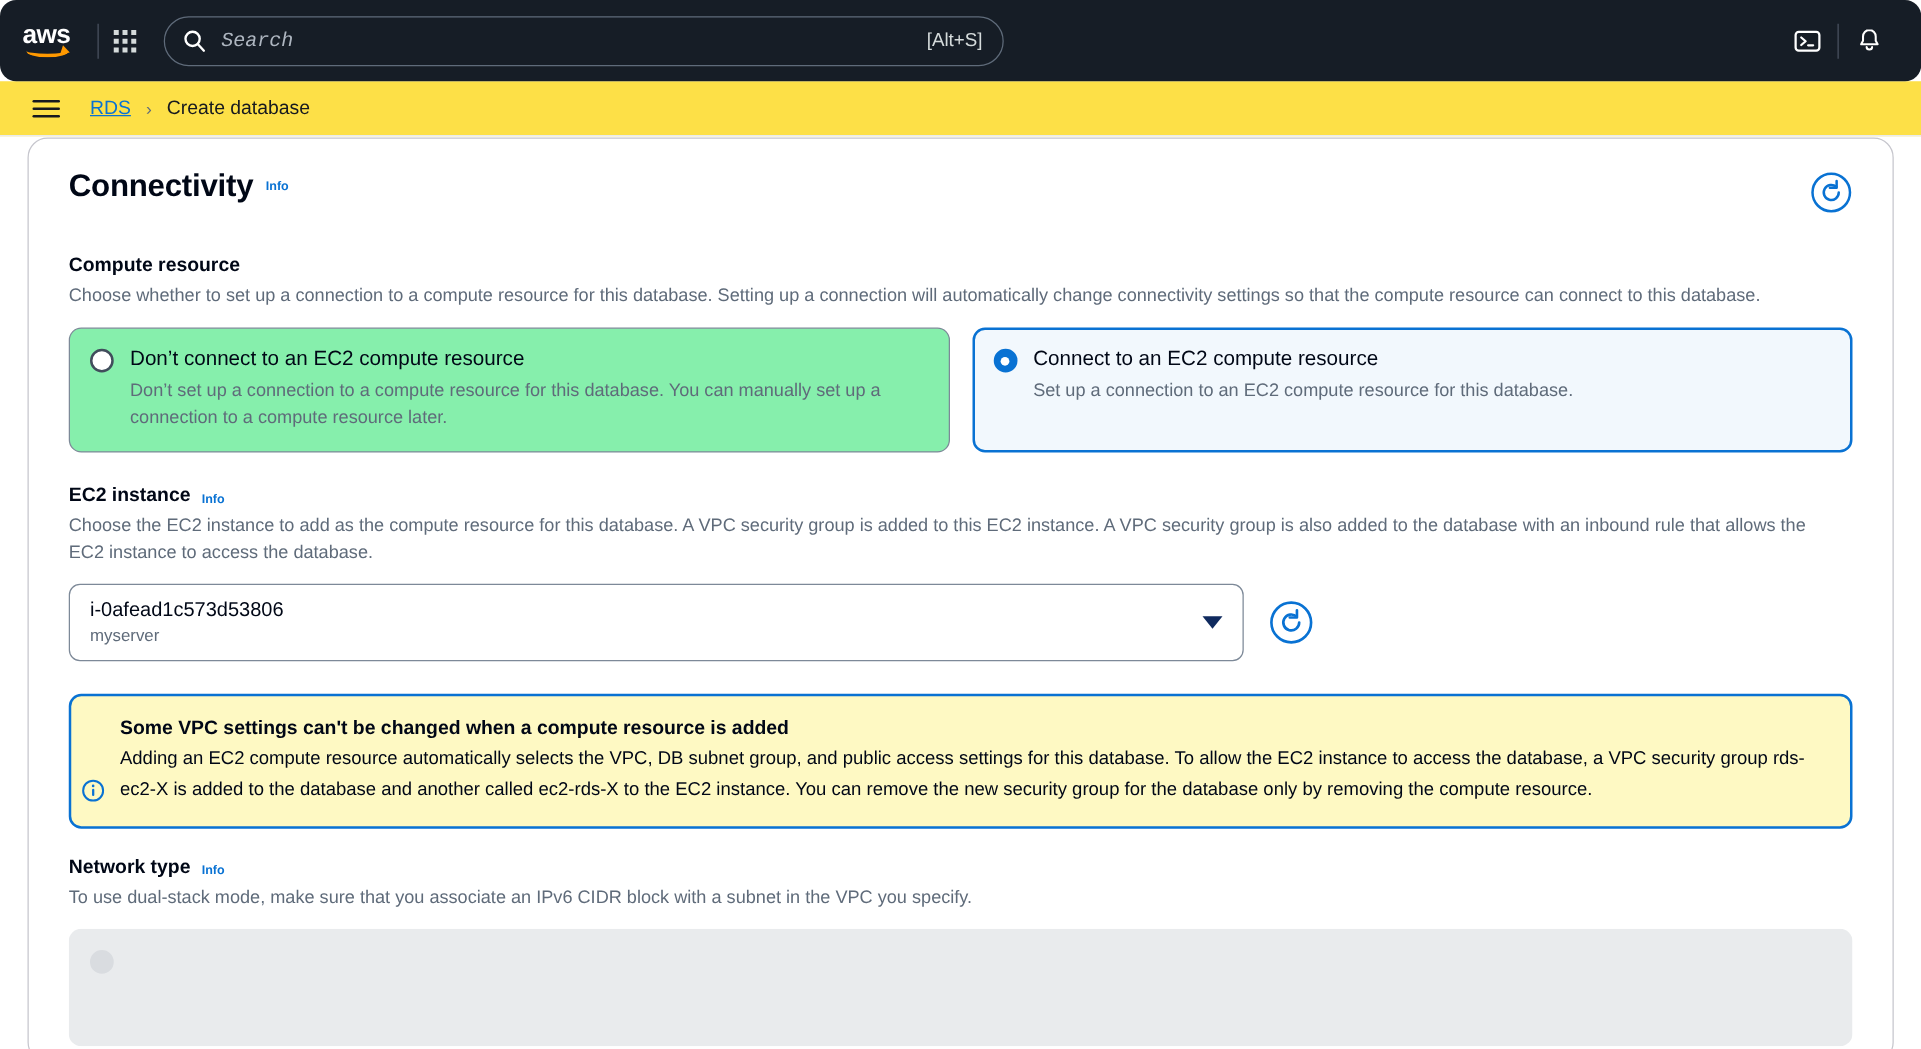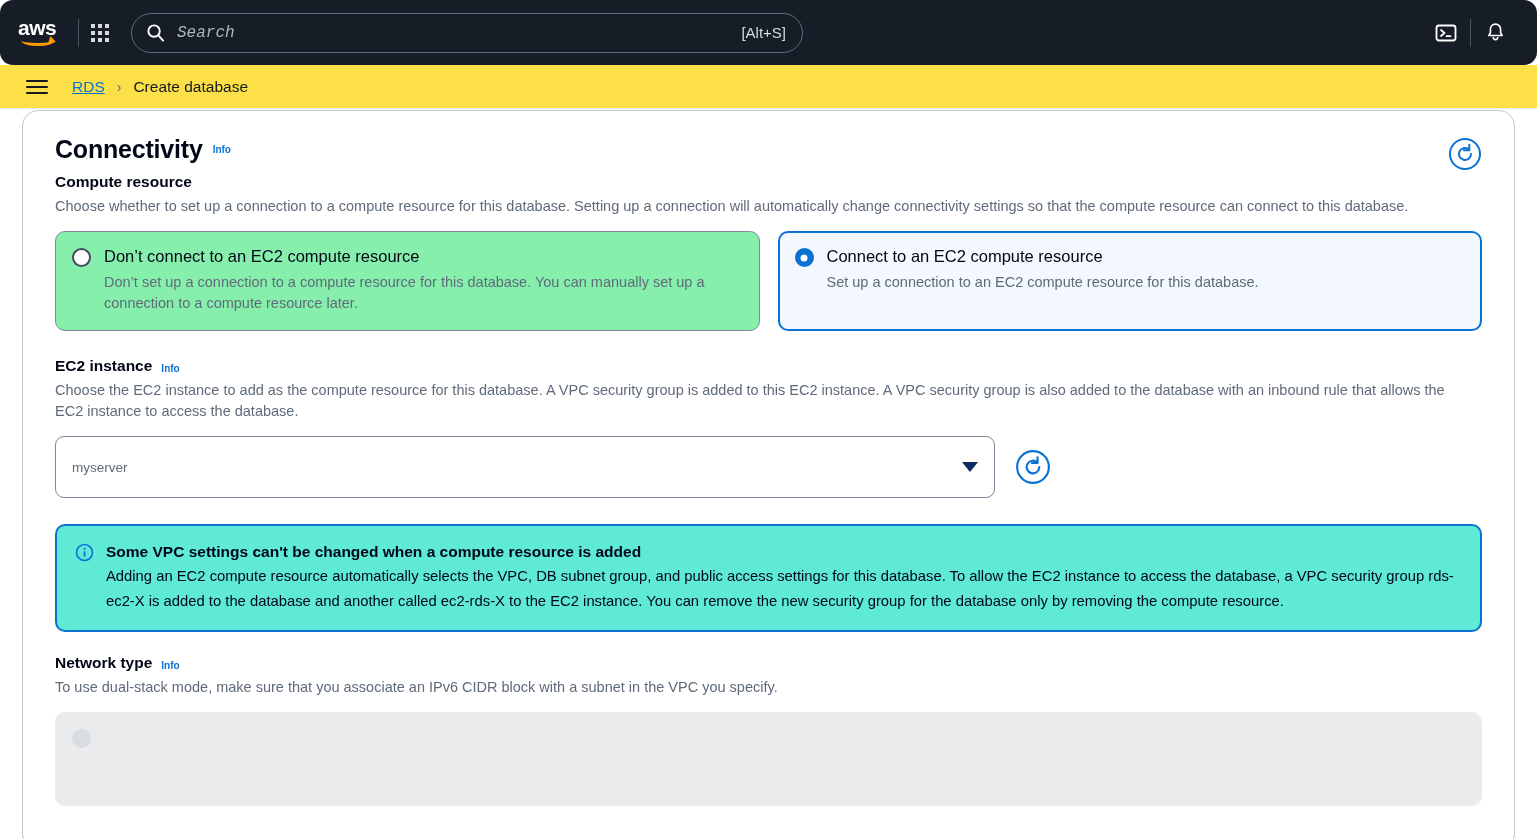--- a/index.html
+++ b/index.html
@@ -190,21 +190,21 @@
     position: relative;
     top: 2px;
   }
 
   .field-label {
     font-size: 15.5px;
     font-weight: 700;
     color: #000716;
     display: flex; align-items: baseline;
   }
-  .sec-compute { }
+  .sec-compute { margin-top: 30px; }
   .field-desc {
     font-size: 14.5px;
     color: #5f6b7a;
     line-height: 21px;
     margin-top: 5px;
     max-width: 1420px;
   }
 
   
   .card-row {
@@ -310,23 +310,24 @@
     border-top: 10px solid #0f2a5e;
     flex: none;
   }
   .refresh-btn { cursor: pointer; flex: none; display:flex; }
 
   
   .alert {
     margin-top: 26px;
     border: 2px solid #0972d3;
     border-radius: 10px;
-    background: #5eead4;
-    padding: 15px 18px 16px 18px;
+    background: #fef9c3;
+    padding: 15px 18px 16px 8px;
     display: flex;
+    align-items: flex-end;
   }
   .alert-icon { flex: none; margin-right: 12px; position: relative; top: 2px; }
   .alert-title {
     font-size: 15.5px;
     font-weight: 700;
     color: #000716;
     line-height: 21px;
   }
   .alert-text {
     font-size: 14.8px;
@@ -445,20 +446,21 @@
   <div class="sec-ec2">
     <div class="field-label">
       <span>EC2 instance</span>
       <a class="info-link sm">Info</a>
     </div>
     <div class="field-desc">Choose the EC2 instance to add as the compute resource for this database. A VPC security group is added to this EC2 instance. A VPC security group is also added to the database with an inbound rule that allows the EC2 instance to access the database.</div>
 
     <div class="select-row">
       <div class="select-box">
         <div class="select-text">
+          <div class="select-value">i-0afead1c573d53806</div>
           <div class="select-sub">myserver</div>
         </div>
         <div class="caret"></div>
       </div>
       <div class="refresh-btn">
         <svg width="36" height="36" viewBox="0 0 34 34">
           <circle cx="17" cy="17" r="15" fill="none" stroke="#0972d3" stroke-width="2"></circle>
           <path d="M23 17a6 6 0 1 1-1.9-4.4" fill="none" stroke="#0972d3" stroke-width="2" stroke-linecap="round"></path>
           <polyline points="21.3,7.8 21.3,13.2 15.9,13.2" fill="none" stroke="#0972d3" stroke-width="2" stroke-linecap="round" stroke-linejoin="round"></polyline>
         </svg>

